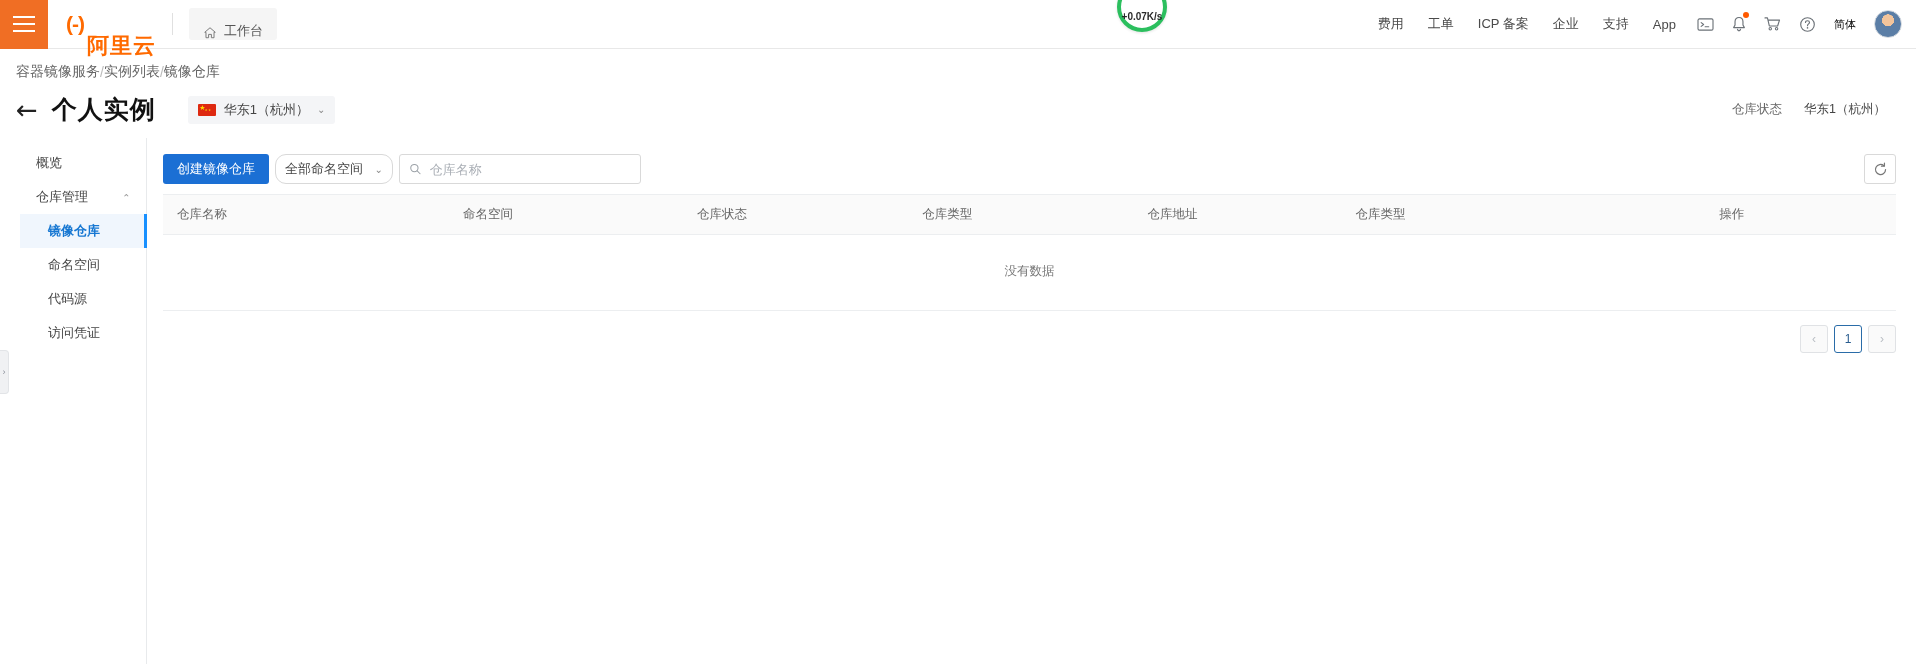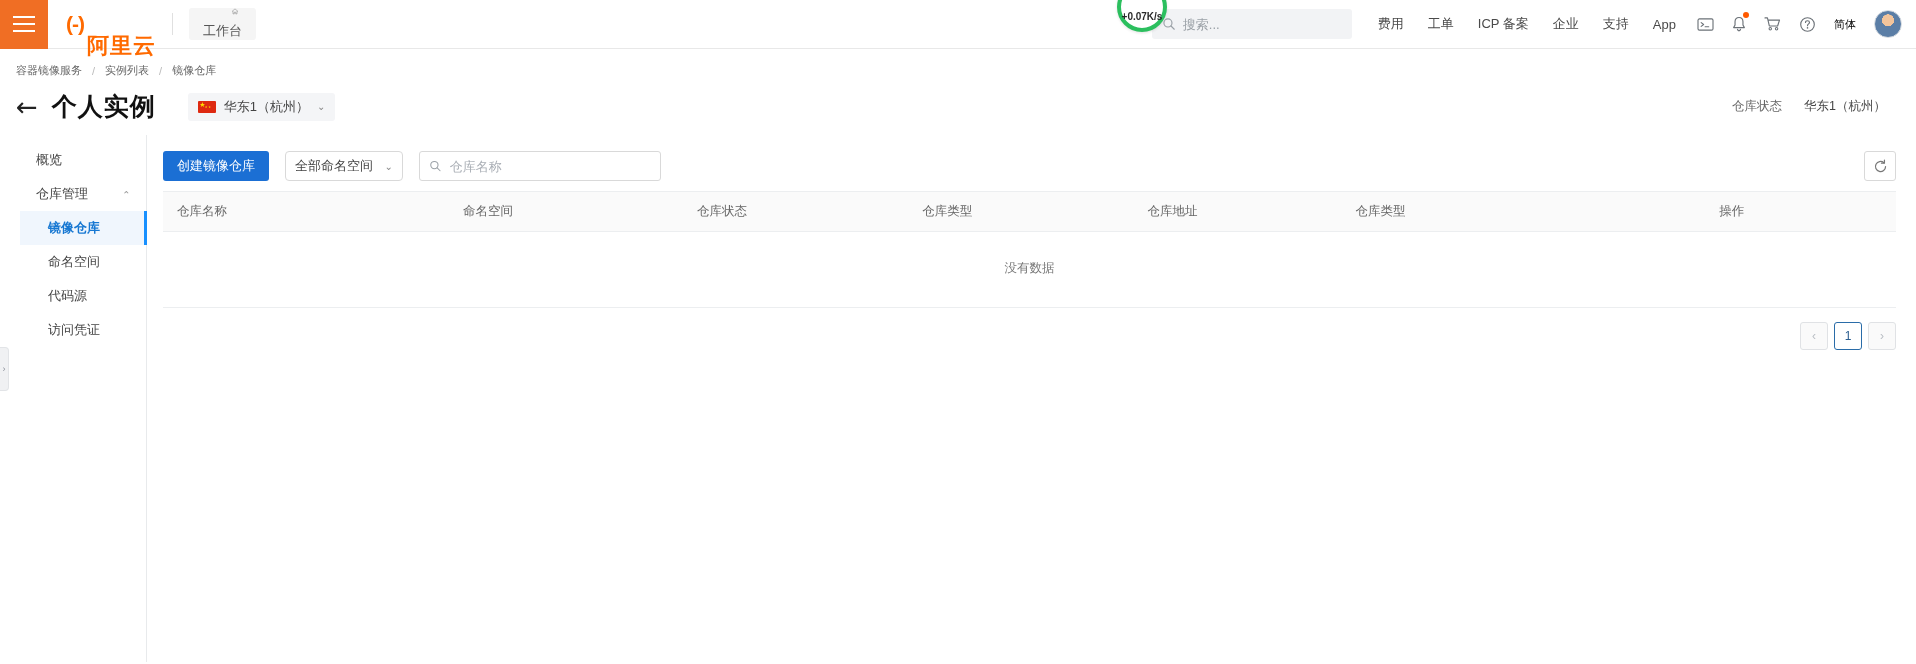--- a/index.html
+++ b/index.html
@@ -53,21 +53,20 @@
   }
   .workbench {
     margin-left: 16px;
     height: 32px;
     padding: 0 14px;
     background: #f5f5f5;
     border-radius: 3px;
     display: flex; align-items: flex-end; gap: 7px;
     font-size: 13px; color: #555;
     cursor: pointer;
-    flex-direction: column;
   }
   .home-ico { width: 14px; height: 14px; display: block; }
 
   .topbar-right {
     margin-left: auto;
     display: flex; align-items: center;
     height: 49px;
     padding-right: 14px;
     gap: 0px;
   }
@@ -134,22 +133,22 @@
   }
   .netspeed span {
     font-size: 10px; color: #2a2a2a; font-weight: 600;
     transform: translateY(9px);
     white-space: nowrap;
   }
 
   
   .breadcrumb {
     padding: 14px 0 6px 16px;
-    font-size: 11px; color: #666;
-    display: flex; align-items: center; gap: 10px;
+    font-size: 14px; color: #666;
+    display: flex; align-items: center; gap: 0;
   }
   .breadcrumb .crumb { cursor: pointer; }
   .breadcrumb .sep { color: #bbb; }
   .breadcrumb .crumb.last { color: #666; cursor: default; }
 
   
   .title-row {
     display: flex; align-items: center;
     padding: 6px 20px 12px 16px;
     position: relative;
@@ -250,35 +249,35 @@
   }
 
   
   .content {
     flex: 1;
     padding: 16px 20px 0 16px;
     background: #ffffff;
     min-width: 0;
   }
   .toolbar {
-    display: flex; align-items: center; gap: 16px;
+    display: flex; align-items: center; gap: 6px;
     margin-bottom: 10px;
   }
   .btn-primary {
     height: 30px; padding: 0 14px;
     background: #1b6fd4;
     color: #fff; font-size: 13px;
     border: none; border-radius: 3px;
     cursor: pointer;
     font-family: "Liberation Sans", sans-serif;
     display: flex; align-items: center;
   }
   .select-box {
     width: 118px; height: 30px;
-    border: 1px solid #d9d9d9; border-radius: 4px;
+    border: 1px solid #d9d9d9; border-radius: 11px;
     background: #fff;
     display: flex; align-items: center; justify-content: space-between;
     padding: 14px 9px;
     font-size: 13px; color: #444;
     cursor: pointer;
   }
   .search-field {
     width: 242px; height: 30px;
     border: 1px solid #d9d9d9; border-radius: 3px;
     background: #fff;
@@ -357,27 +356,20 @@
 
   <div class="workbench">
     <svg class="home-ico" viewBox="0 0 16 16">
       <path d="M8 2 L14 7.2 L12.6 7.2 L12.6 13.4 L9.6 13.4 L9.6 9.6 L6.4 9.6 L6.4 13.4 L3.4 13.4 L3.4 7.2 L2 7.2 Z" fill="none" stroke="#777" stroke-width="1.1" stroke-linejoin="round"></path>
     </svg>
     <span>工作台</span>
   </div>
 
   <div class="topbar-right">
 
-    <div class="search-box">
-      <svg class="mag" viewBox="0 0 16 16">
-        <circle cx="6.8" cy="6.8" r="4.6" fill="none" stroke="#9aa0a6" stroke-width="1.3"></circle>
-        <line x1="10.3" y1="10.3" x2="14" y2="14" stroke="#9aa0a6" stroke-width="1.3" stroke-linecap="round"></line>
-      </svg>
-      <input type="text" placeholder="搜索..." style="">
-    </div>
 
     <div class="nav-link">费用</div>
     <div class="nav-link">工单</div>
     <div class="nav-link">ICP 备案</div>
     <div class="nav-link">企业</div>
     <div class="nav-link">支持</div>
     <div class="nav-link">App</div>
 
     <div class="icon-btn">
       <svg width="17" height="15" viewBox="0 0 18 16">

